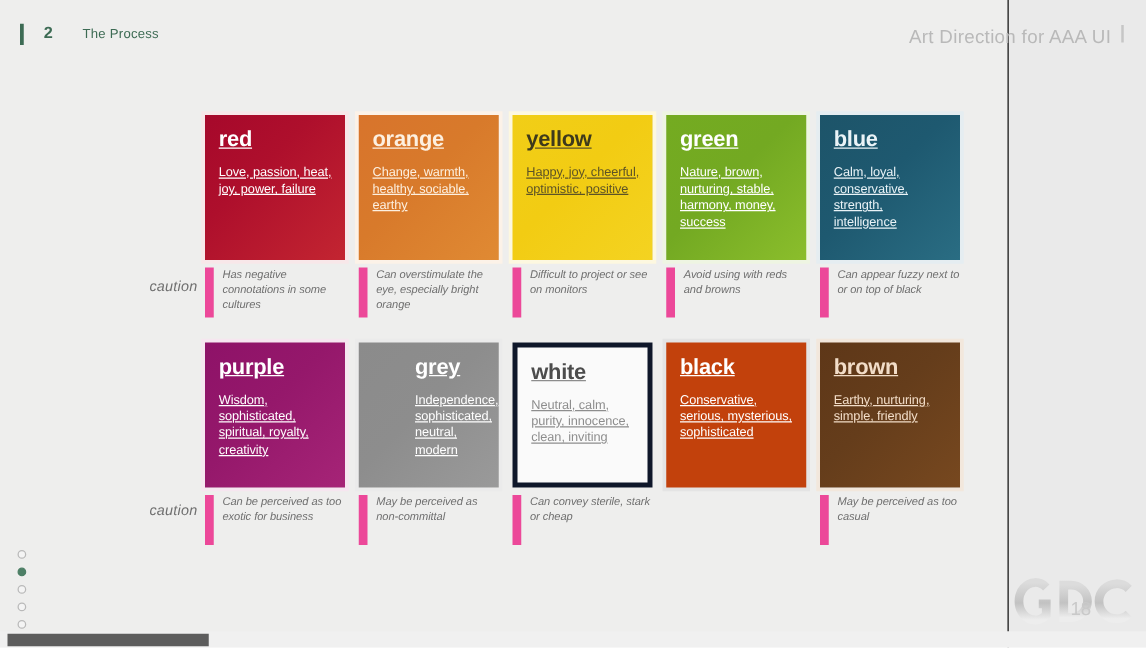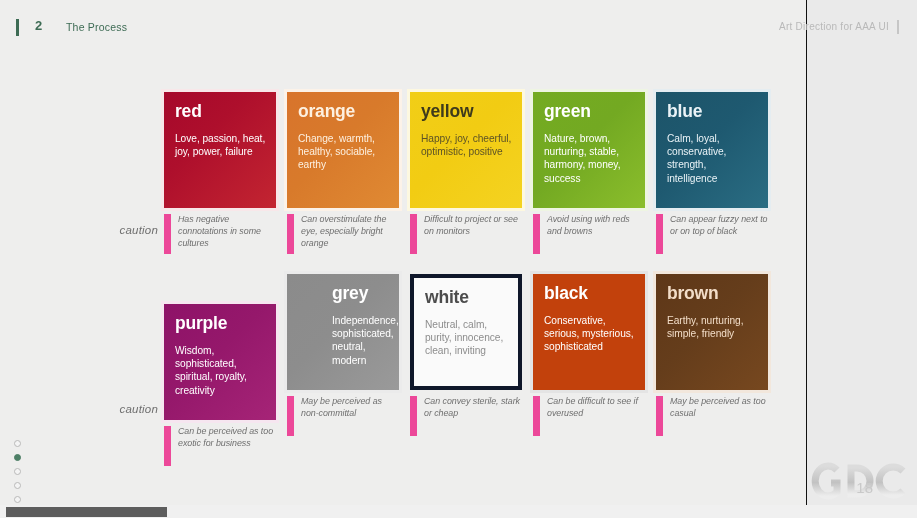--- a/index.html
+++ b/index.html
@@ -65,21 +65,21 @@
   #header-section {
     position: absolute;
     left: 66px; top: 21px;
     font-size: 10.5px;
     color: #3d6b54;
     letter-spacing: .2px;
   }
   #header-talk {
     position: absolute;
     right: 28px; top: 21px;
-    font-size: 10px;
+    font-size: 15px;
     color: #b9b9b9;
     letter-spacing: .25px;
     white-space: nowrap;
   }
   #header-tick-right {
     position: absolute;
     right: 18px; top: 20px;
     width: 2px; height: 14px;
     background: #c6c6c6;
   }
@@ -98,20 +98,21 @@
   }
   .card-col {
     width: 112px;
   }
   .swatch {
     width: 112px;
     height: 116px;
     box-sizing: border-box;
     padding: 11px 10px 8px 11px;
     position: relative;
+    text-decoration: underline;
   }
   .swatch .cname {
     font-size: 17.5px;
     font-weight: bold;
     line-height: 1;
     margin-bottom: 11px;
     letter-spacing: -0.2px;
   }
   .swatch .cdesc {
     font-size: 10.2px;
@@ -154,21 +155,21 @@
   .sw-brown  { background: linear-gradient(135deg,#5e3718 0%,#653d1b 45%,#77481f 100%); color:#f2ddc8; }
   .sw-white .cname { color:#4c4c4c; }
   .sw-yellow .cname { color:#3e3a1c; }
 
   
   .halo-red    { box-shadow: 0 0 0 3px #f8e7e9; }
   .halo-orange { box-shadow: 0 0 0 3px #fcf2e8; }
   .halo-yellow { box-shadow: 0 0 0 3px #fdf8e0; }
   .halo-green  { box-shadow: 0 0 0 3px #eef5e2; }
   .halo-blue   { box-shadow: 0 0 0 3px #e5edf1; }
-  .halo-purple { box-shadow: 0 0 0 3px #f6e6f0; margin-top: 30px; }
+  .halo-purple { box-shadow: 0 0 0 3px #f6e6f0; }
   .halo-grey   { box-shadow: 0 0 0 3px #ebebeb; padding-left: 45px; }
   .halo-black  { box-shadow: 0 0 0 3px #e4e4e4; }
   .halo-brown  { box-shadow: 0 0 0 3px #f2e7dc; }
 
   
   #nav-dots {
     position: absolute;
     left: 14px;
     top: 440px;
     display: flex;
@@ -311,21 +312,20 @@
           <div class="cdesc">Neutral, calm, purity, innocence, clean, inviting</div>
         </div>
         <div class="caution-cell">Can convey sterile, stark or cheap</div>
       </div>
 
       <div class="card-col">
         <div class="swatch sw-black halo-black">
           <div class="cname">black</div>
           <div class="cdesc">Conservative, serious, mysterious, sophisticated</div>
         </div>
-        <div class="caution-cell">Can be difficult to see if overused</div>
       </div>
 
       <div class="card-col">
         <div class="swatch sw-brown halo-brown">
           <div class="cname">brown</div>
           <div class="cdesc">Earthy, nurturing, simple, friendly</div>
         </div>
         <div class="caution-cell">May be perceived as too casual</div>
       </div>
 

